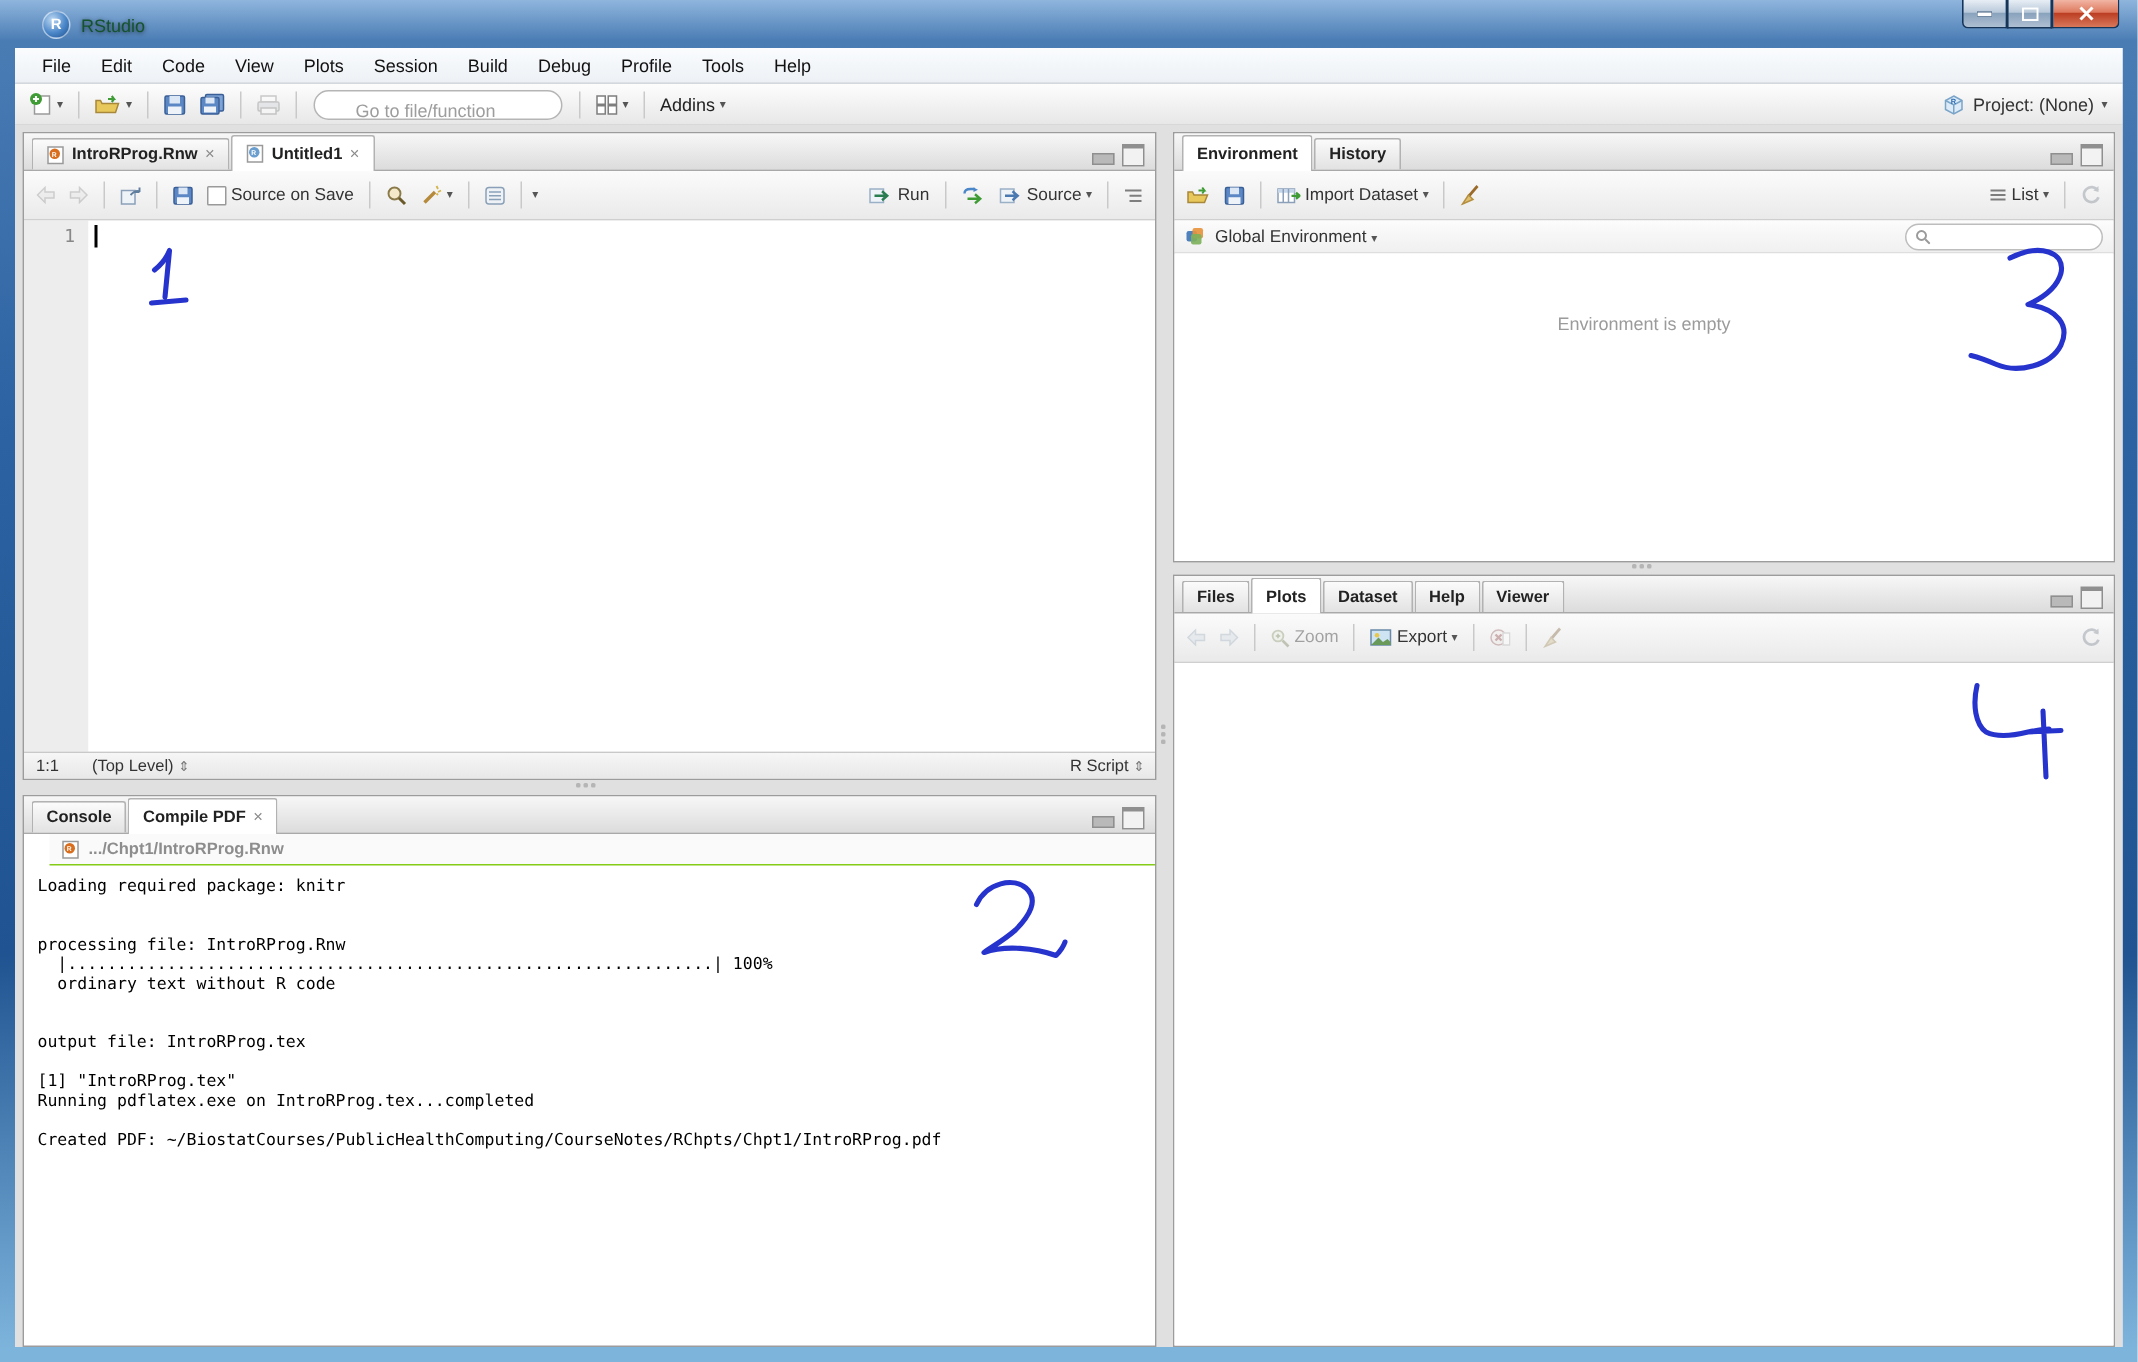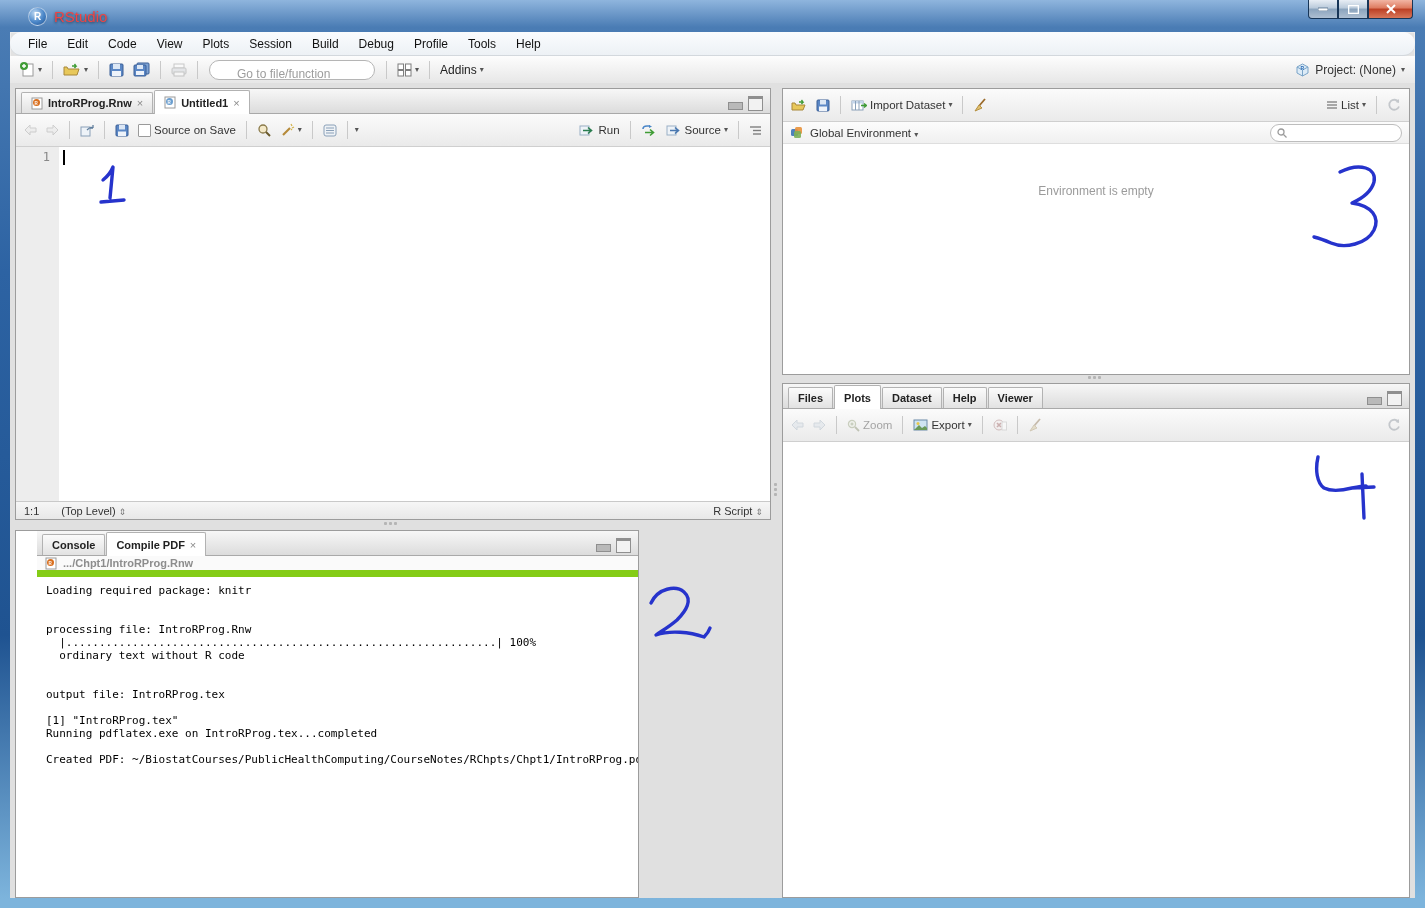--- a/index.html
+++ b/index.html
@@ -8,54 +8,54 @@
     font-family:"Liberation Sans",sans-serif;
     background:linear-gradient(180deg,#8fb5dd 0%,#4a7cb4 3%,#2d63a3 30%,#1f5391 70%,#7db4dc 99%);
   }
   
   .titlebar{position:absolute;left:0;top:0;right:0;height:32px;}
   .title-left{position:absolute;left:28px;top:7px;display:flex;align-items:center;gap:7px;}
   .rs-logo{width:17px;height:17px;border-radius:50%;
     background:radial-gradient(circle at 35% 30%,#bcd8f2,#4a86c8 55%,#1d4f8e);
     border:1px solid rgba(255,255,255,.55);color:#fff;font-size:10px;font-weight:bold;
     display:flex;align-items:center;justify-content:center;}
-  .title-text{color:#ef4444;font-size:15px;text-shadow:0 1px 3px rgba(0,0,0,.65);}
+  .title-text{color:#14532d;font-size:12px;text-shadow:0 1px 3px rgba(0,0,0,.65);}
   .win-controls{position:absolute;right:12px;top:0;display:flex;}
   .win-btn{width:30px;height:19px;border:1px solid #173557;border-top:none;
     background:linear-gradient(#e8eef5,#b9c9da 45%,#8aa3bd 50%,#aebfd2);
     display:flex;align-items:center;justify-content:center;box-sizing:border-box;}
   .win-btn.first{border-radius:0 0 0 4px;}
   .win-btn.close{width:45px;border-radius:0 0 4px 0;
     background:linear-gradient(#f2b5a4,#dd7a5f 45%,#bc3f24 50%,#d8775a);}
   
   .app{position:absolute;left:10px;right:10px;top:32px;bottom:10px;background:#e2e2e2;
     box-shadow:0 0 0 1px rgba(255,255,255,.4) inset;}
   .menubar{height:23px;background:linear-gradient(#fafcfe,#edf1f5);border-bottom:1px solid #d3d8dd;
-    display:flex;align-items:center;padding-left:8px;border-radius:12px;}
+    display:flex;align-items:center;padding-left:8px;}
   .menu-item{font-size:12px;color:#111;padding:0 10px;line-height:22px;cursor:default;}
   .toolbar{height:27px;background:linear-gradient(#fdfdfd,#e7e7e7);border-bottom:1px solid #bdbdbd;
     display:flex;align-items:center;padding:0 6px;gap:3px;}
   .tb-sep{width:1px;height:18px;background:#c9c9c9;margin:0 4px;}
   .tb-btn{display:flex;align-items:center;gap:3px;padding:2px 3px;border-radius:2px;}
   .tb-label{font-size:12px;color:#222;}
   .caret{font-size:8px;color:#555;line-height:8px;}
   .goto-box{width:150px;height:18px;border:1px solid #b5b5b5;border-radius:10px;background:#fff;
     display:flex;align-items:center;padding:0 7px;gap:5px;margin:0 4px;flex-direction:column;}
   .goto-box input{border:none;outline:none;width:110px;font-size:12px;color:#444;background:transparent;
     font-family:"Liberation Sans",sans-serif;}
   .goto-box input::placeholder{color:#9d9d9d;}
   .toolbar .spacer{flex:1;}
   .project-btn{display:flex;align-items:center;gap:5px;padding-right:4px;}
   .project-label{font-size:12px;color:#333;}
   
   .workspace{position:absolute;left:0;right:0;top:51px;bottom:0;background:#e0e0e0;}
   .pane{position:absolute;background:#fff;border:1px solid #9c9c9c;box-sizing:border-box;
     display:flex;flex-direction:column;}
   #source-pane{left:5px;top:5px;width:756px;height:432px;}
-  #console-pane{left:5px;top:447px;width:624px;height:368px;padding-left:21px;}
+  #console-pane{left:5px;top:447px;width:756px;height:368px;}
   #environment-pane{left:772px;top:5px;width:628px;height:287px;}
   #plots-pane{left:772px;top:300px;width:628px;height:515px;}
   .tabstrip{height:25px;background:linear-gradient(#f7f7f7,#dcdcdc);border-bottom:1px solid #a9a9a9;
     display:flex;align-items:flex-end;padding-left:5px;position:relative;flex:none;box-sizing:border-box;}
   .tab{height:21px;font-size:11px;font-weight:bold;color:#222;padding:0 9px;margin-right:1px;
     border:1px solid #b2b2b2;border-bottom:none;border-radius:2px 2px 0 0;
     background:linear-gradient(#fbfbfb,#e2e2e2);display:flex;align-items:center;gap:5px;box-sizing:border-box;}
   .tab.active{background:#fff;height:24px;margin-bottom:-1px;z-index:2;}
   .tab .close-x{color:#8a8a8a;font-weight:normal;font-size:11px;}
   .pane-winbtns{position:absolute;right:7px;top:7px;display:flex;gap:5px;align-items:center;}
@@ -70,22 +70,22 @@
   .editor{flex:1;display:flex;font-family:"DejaVu Sans Mono","Liberation Mono",monospace;overflow:hidden;}
   .gutter{width:43px;background:#ededed;color:#888;font-size:12px;text-align:right;
     padding:3px 9px 0 0;box-sizing:border-box;}
   .editor-body{flex:1;position:relative;background:#fff;}
   .cursor-bar{position:absolute;left:4px;top:3px;width:2px;height:15px;background:#000;}
   .statusbar{height:18px;background:linear-gradient(#f6f6f6,#e8e8e8);border-top:1px solid #c9c9c9;
     display:flex;align-items:center;font-size:11px;color:#333;padding:0 8px;gap:22px;flex:none;box-sizing:border-box;}
   .statusbar .spacer{flex:1;}
   .updown{color:#777;font-size:9px;letter-spacing:-1px;}
   
-  .breadcrumb{height:21px;background:#fafafa;border-bottom:7px solid #84cc16;display:flex;
-    align-items:center;gap:6px;padding:0 8px;flex:none;box-sizing:border-box;}
+  .breadcrumb{height:21px;background:#fafafa;border-bottom:1px solid #84cc16;display:flex;
+    align-items:center;gap:6px;padding:0 8px;flex:none;box-sizing:border-box;margin-left:17px;}
   .breadcrumb-text{font-size:11px;font-weight:bold;color:#8d8d8d;}
   .console-out{flex:1;overflow:hidden;}
   .console-out pre{margin:0;padding:7px 0 0 9px;font-family:"DejaVu Sans Mono","Liberation Mono",monospace;
     font-size:11px;line-height:13px;color:#000;}
   
   .envscope-row{height:22px;background:linear-gradient(#fcfcfc,#f0f0f0);border-bottom:1px solid #dedede;
     display:flex;align-items:center;gap:6px;padding:0 7px;flex:none;box-sizing:border-box;}
   .search-box{margin-left:auto;width:118px;height:16px;border:1px solid #bdbdbd;border-radius:9px;
     background:#fff;display:flex;align-items:center;padding:0 6px;gap:4px;}
   .search-box input{border:none;outline:none;background:transparent;width:86px;font-size:11px;}
@@ -382,20 +382,32 @@
 output file: IntroRProg.tex
 
 [1] "IntroRProg.tex"
 Running pdflatex.exe on IntroRProg.tex...completed
 
 Created PDF: ~/BiostatCourses/PublicHealthComputing/CourseNotes/RChpts/Chpt1/IntroRProg.pdf</pre>
       </div>
     </div>
 
     <div class="pane" id="environment-pane">
+      <div class="tabstrip">
+        <div class="tab active">
+          <span>Environment</span>
+        </div>
+        <div class="tab">
+          <span>History</span>
+        </div>
+        <div class="pane-winbtns">
+          <span class="pw-min"></span>
+          <span class="pw-max"></span>
+        </div>
+      </div>
       <div class="pane-toolbar">
         <span class="tb-btn">
           <svg width="16" height="13">
               <path d="M1 4 L1 11 L12 11 L14 6 L5 6 L4 4 Z" fill="#e8c85a" stroke="#a8883a"></path>
               <path d="M8 3 h4 l-1.5-2 M12 3 l-1.5 2" stroke="#3f9c35" stroke-width="1.3" fill="none"></path>
             </svg>
         </span>
         <span class="tb-btn">
           <svg width="14" height="13">
               <rect x="1" y="1" width="12" height="11" rx="1" fill="#5b87c5" stroke="#3a5f96"></rect>

